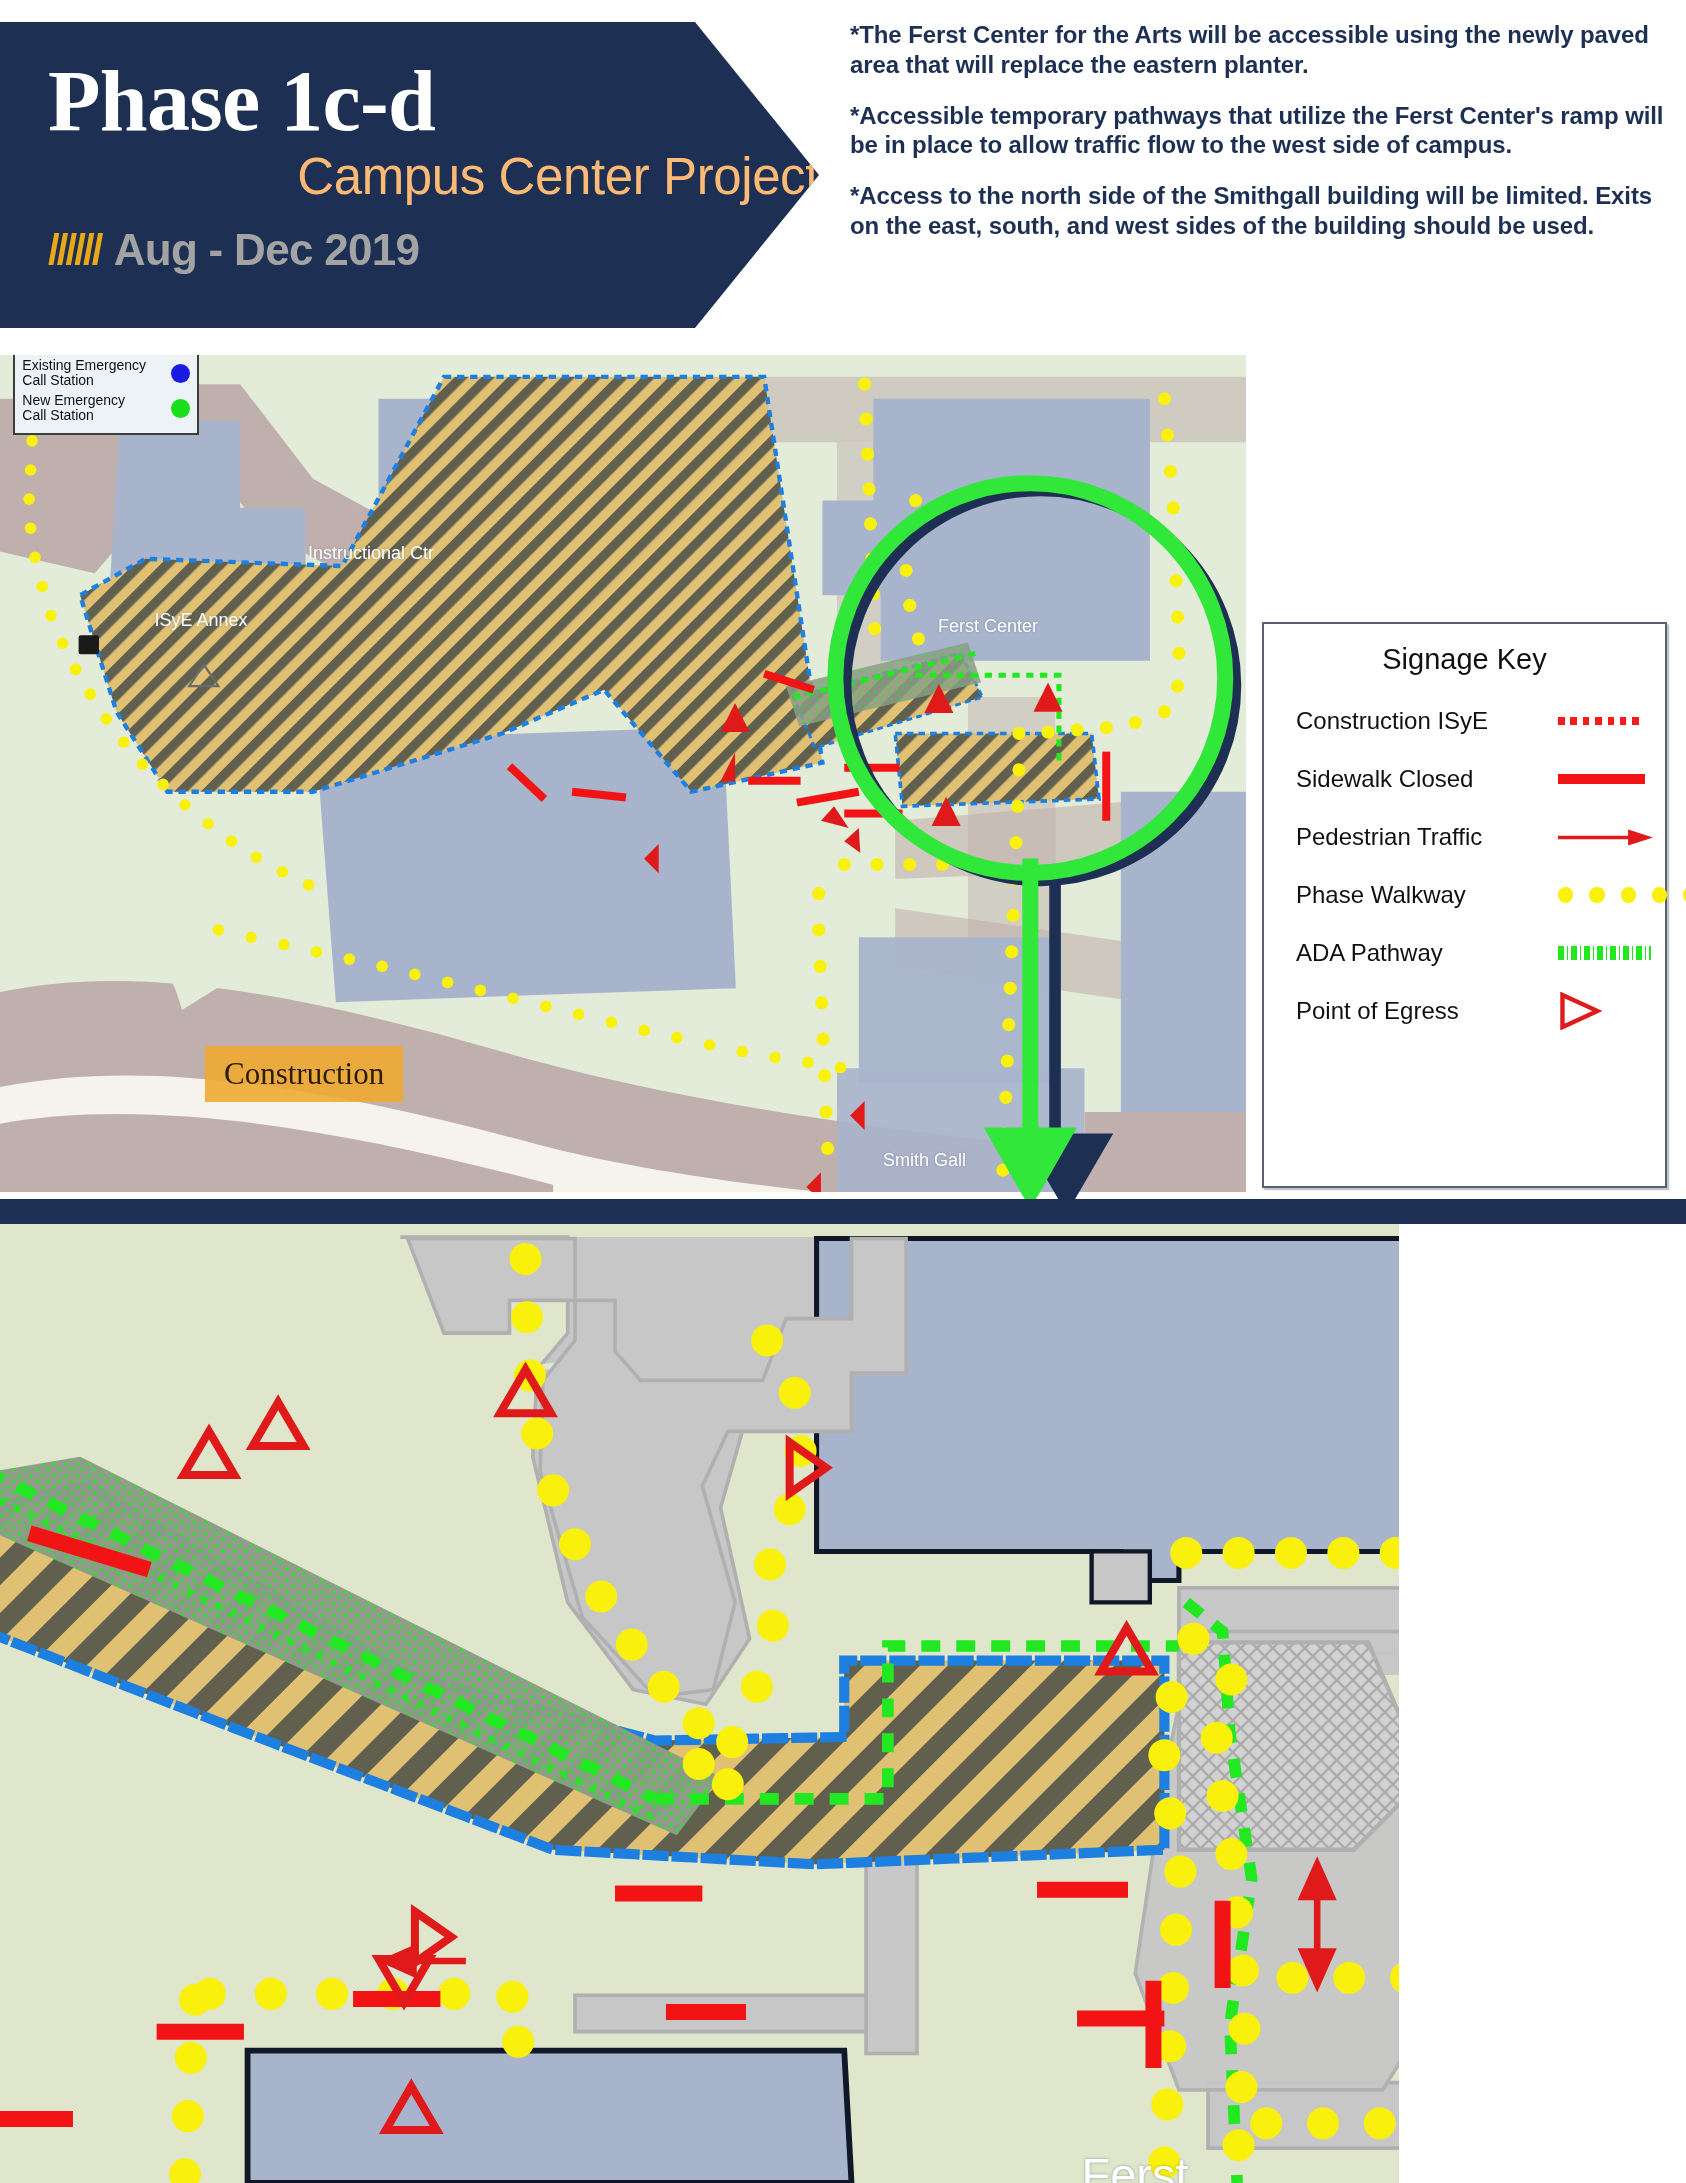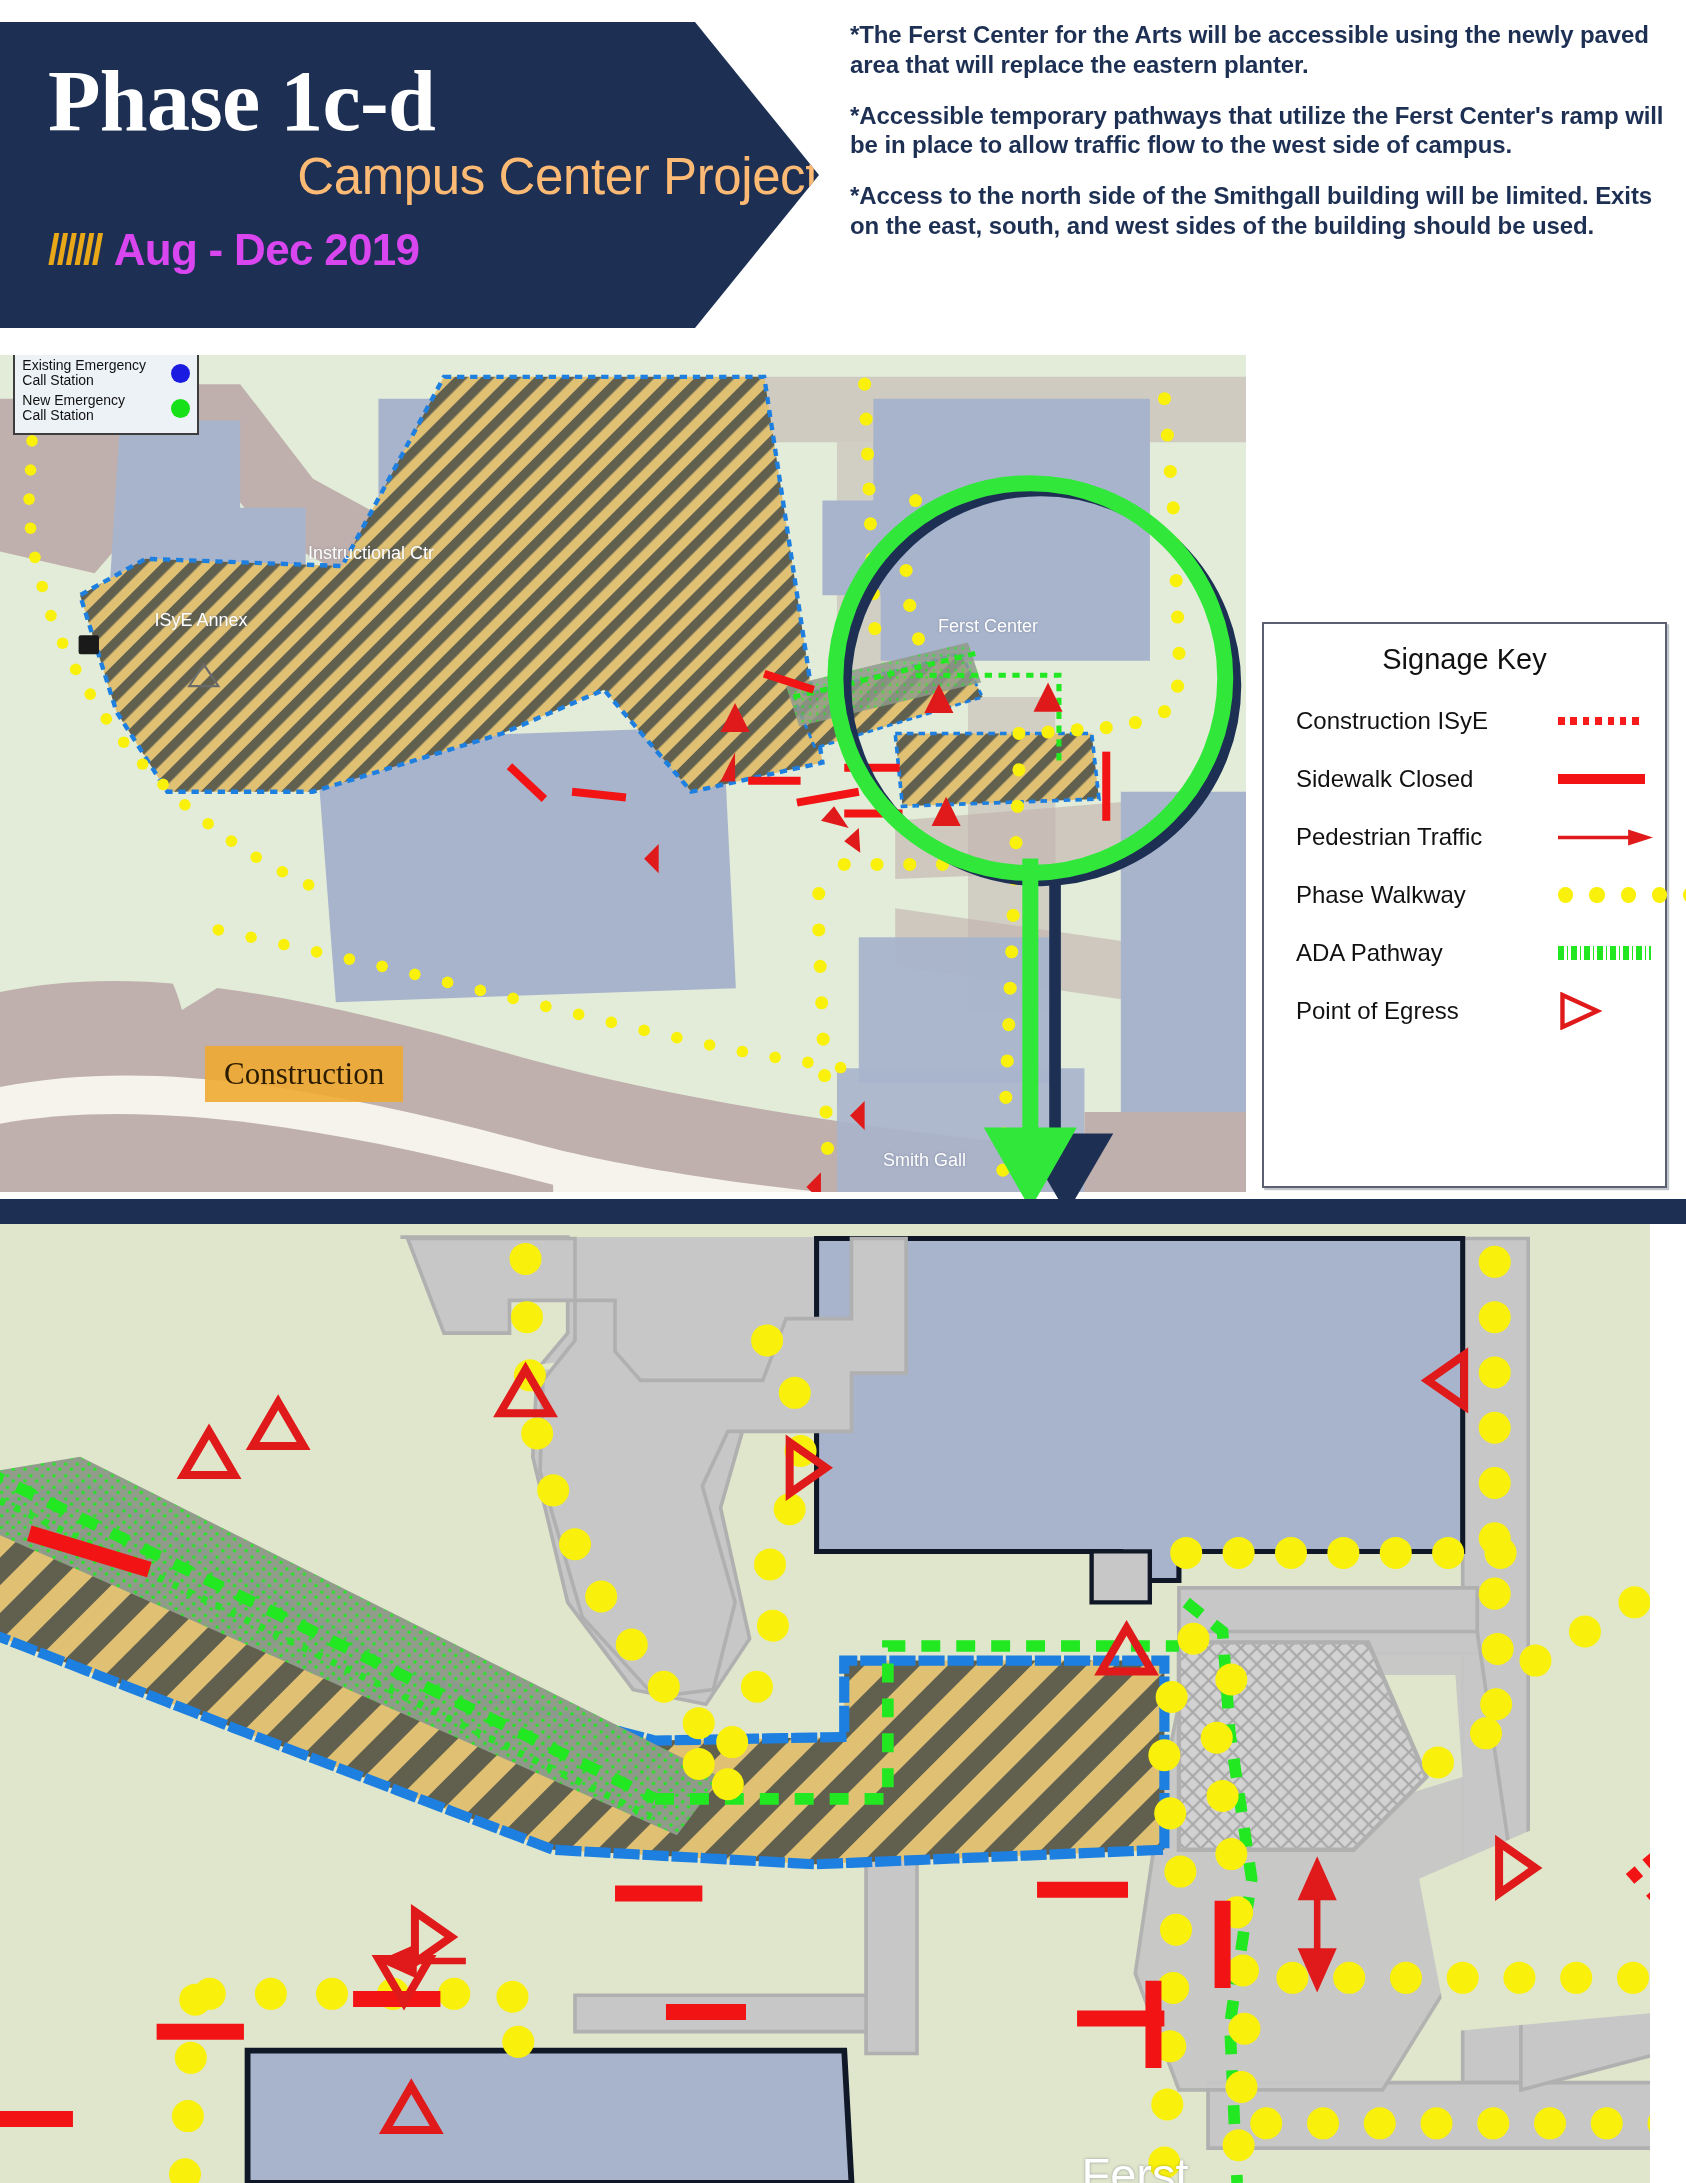--- a/index.html
+++ b/index.html
@@ -29,21 +29,21 @@
     font-family:"Liberation Sans", sans-serif;
     font-weight:400; font-size:51px; line-height:1.15; color:#fdba74;
     margin-top:4.4px; letter-spacing:-0.4px;text-align:right;
   }
   .banner-date-row { display:flex; align-items:center; margin-top:17.5px; }
   .slashes {
     color:#e8a817; font-size:42px; font-weight:700; letter-spacing:-2.9px;
     font-family:"Liberation Sans", sans-serif; margin-right:13px;
   }
   .banner-date {
-    color:#d946ef; font-size:44px; font-weight:700;
+    color:#a3a3a3; font-size:44px; font-weight:700;
     font-family:"Liberation Sans", sans-serif; letter-spacing:-0.7px;
   }
 
   .notes {
     position:absolute; left:850px; top:20.4px; width:815px;
   }
   .note {
     color:#1d3054; font-weight:700; font-size:24px; line-height:1.22;
     font-family:"Liberation Sans", sans-serif;
     margin-bottom:22px; letter-spacing:-0.1px;
@@ -103,21 +103,21 @@
   .sym-egress { width:44px; height:38px; }
 
   
   #magnifier { position:absolute; left:815px; top:473px; width:451px; height:771px; pointer-events:none; }
 
   
   #band { position:absolute; left:0; top:1199px; width:1687px; height:25px; background:#1d3054; }
 
   
   #detail {
-    position:absolute; left:0; top:1224px; width:1650px; height:959px;
+    position:absolute; left:0; top:1224px; width:1399px; height:959px;
     background:#dfe6cb; overflow:hidden;
   }
   .dt-label {
     position:absolute; color:#ffffff; font-family:"Liberation Sans", sans-serif;
     text-align:center; line-height:1.15; text-shadow:0 0 2.9px rgba(70,80,100,0.5);
   }
 </style>
 </head>
 <body>
 

